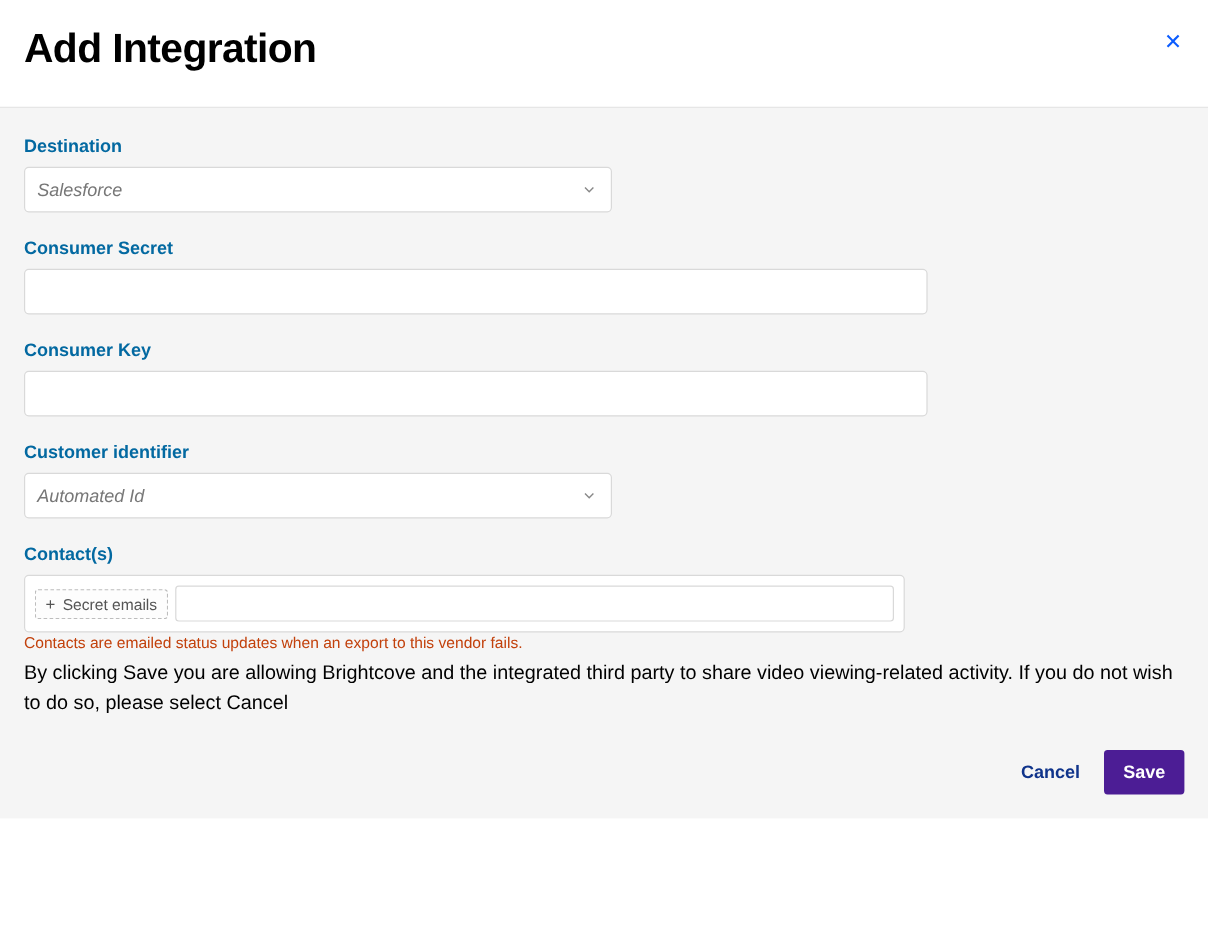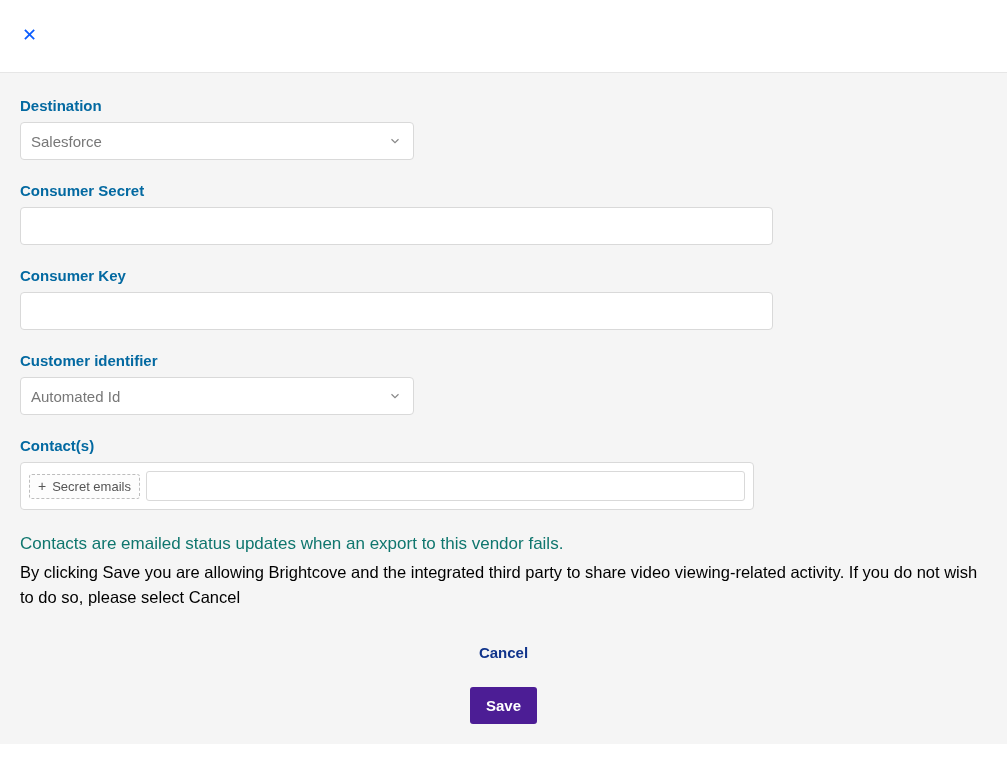--- a/index.html
+++ b/index.html
@@ -46,21 +46,22 @@
     }
     .field-label {
       font-size: 15px;
       font-weight: 700;
       color: #0369a1;
       margin-bottom: 8px;
       display: block;
     }
     .select-wrap {
       position: relative;
-      width: 394px;
+      width: 490px;
+      font-style: italic;
     }
     .select-input {
       width: 100%;
       height: 38px;
       background: #ffffff;
       border: 1px solid #d9d9d9;
       border-radius: 4px;
       padding: 0 36px 0 10px;
       font-size: 15px;
       color: #777777;
@@ -117,37 +118,36 @@
     }
     .contacts-input {
       flex: 1;
       height: 30px;
       border: 1px solid #d9d9d9;
       border-radius: 3px;
       padding: 0 8px;
       font-size: 14px;
     }
     .helper-text {
-      font-size: 17px;
-      color: #0f766e;
-      margin-top: 24px;
+      font-size: 13px;
+      color: #c2410c;
+      margin-top: 1px;
     }
     .disclaimer {
       font-size: 16.5px;
       color: #000000;
       line-height: 1.5;
       padding-right: 8px;
     }
     .dialog-footer {
       display: flex;
       justify-content: flex-end;
       align-items: center;
       gap: 18px;
       margin-top: 26px;
-      flex-direction: column;
     }
     .btn-cancel {
       background: transparent;
       border: none;
       color: #10348b;
       font-size: 15px;
       font-weight: 700;
       cursor: pointer;
       padding: 8px 2px;
     }
@@ -159,20 +159,21 @@
       font-size: 15px;
       font-weight: 700;
       cursor: pointer;
       padding: 10px 16px;
     }
   </style>
 </head>
 <body>
 
 <div class="dialog-header">
+  <h1 class="dialog-title">Add Integration</h1>
   <span class="close-btn">✕</span>
 </div>
 
 <div class="dialog-body">
 
   <div class="field-group">
     <label class="field-label">Destination</label>
     <div class="select-wrap">
       <div class="select-input">Salesforce</div>
       <span class="chevron">

